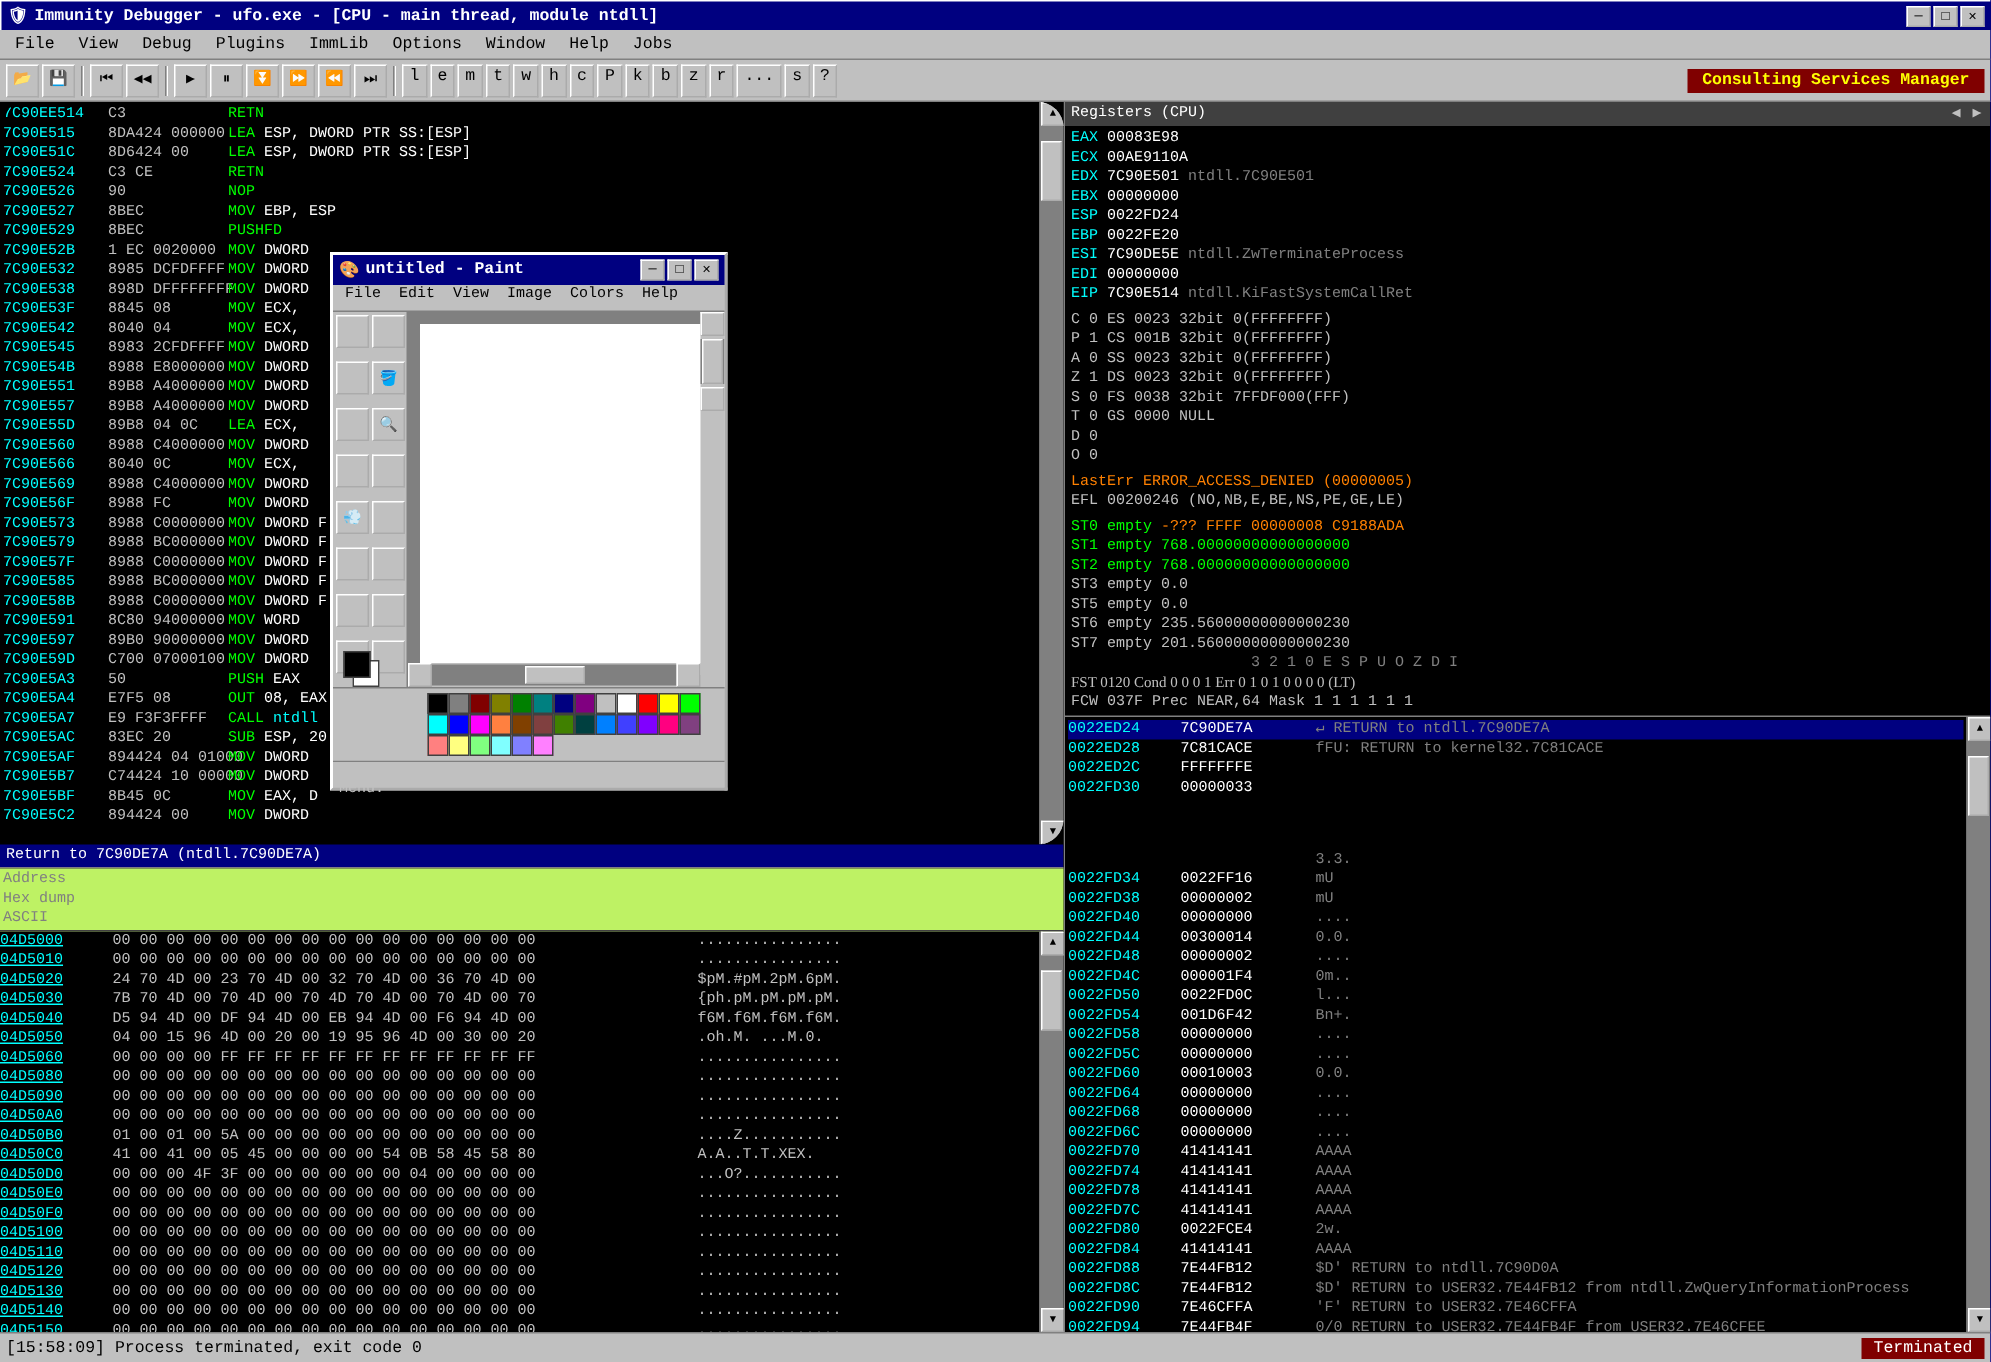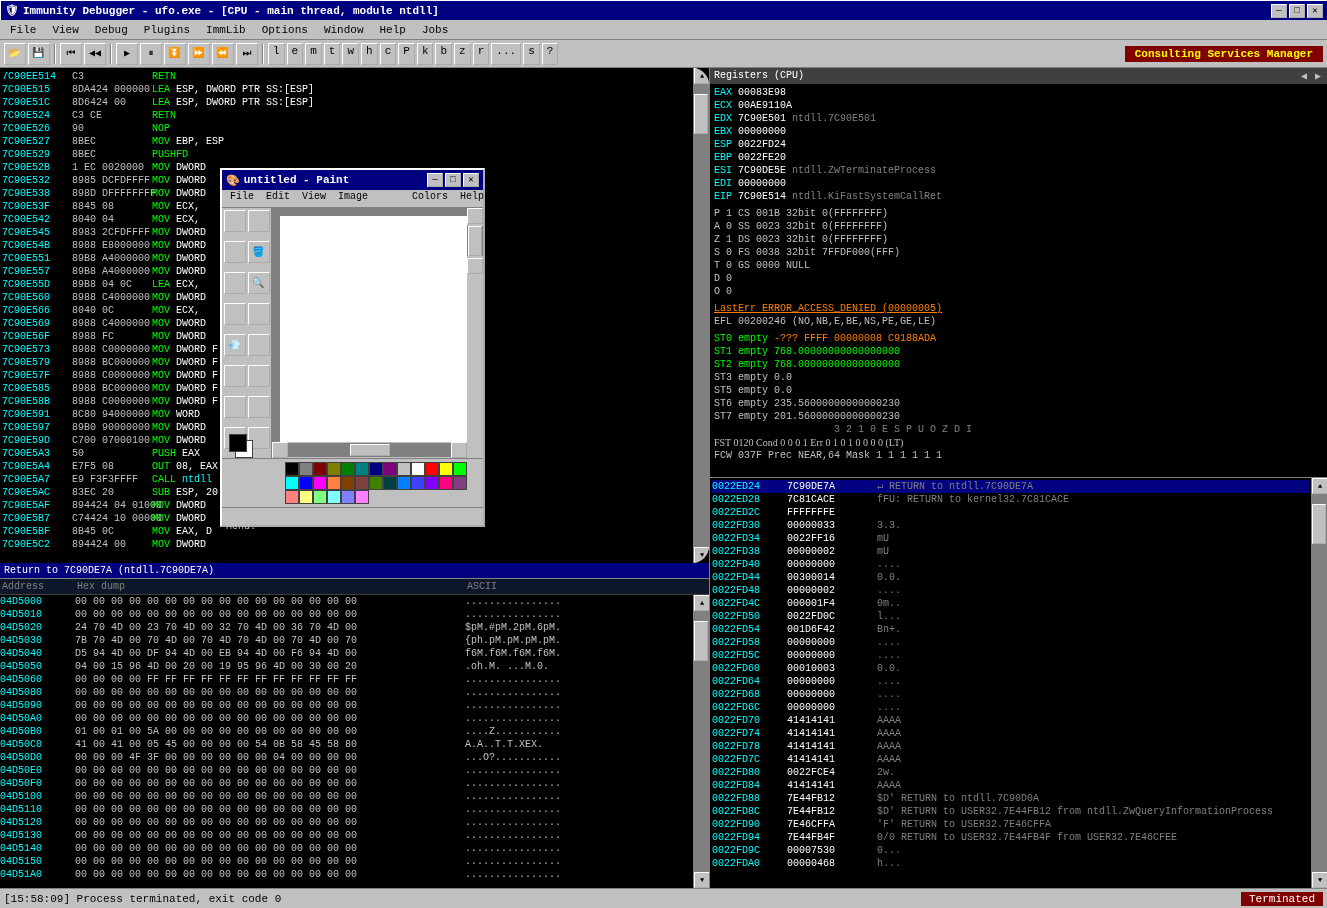--- a/index.html
+++ b/index.html
@@ -145,21 +145,21 @@
       flex-direction: column;
     }
     .hex-row {
       display: flex;
       font-size: 10px;
       font-family: 'Courier New', monospace;
       line-height: 13px;
       white-space: nowrap;
       color: #c0c0c0;
     }
-    .hex-addr { color: #00ffff; width: 75px; min-width: 75px; }
+    .hex-addr { color: #00ffff; width: 75px; min-width: 75px; text-decoration: underline; }
     .hex-bytes { color: #c0c0c0; width: 390px; min-width: 390px; }
     .hex-ascii { color: #c0c0c0; }
     
     #right-panel {
       flex: 1;
       display: flex;
       flex-direction: column;
       background: #000000;
     }
     
@@ -187,21 +187,21 @@
     .reg-row {
       font-size: 10px;
       font-family: 'Courier New', monospace;
       line-height: 13px;
       color: #c0c0c0;
       white-space: nowrap;
     }
     .reg-name { color: #00ffff; }
     .reg-val { color: #ffffff; }
     .reg-comment { color: #808080; }
-    .reg-highlight { color: #ff8000; text-decoration: underline; }
+    .reg-highlight { color: #ff8000; }
     
     #stack-panel {
       flex: 1;
       background: #000000;
       overflow: hidden;
       display: flex;
       flex-direction: column;
     }
     .stack-row {
       display: flex;
@@ -417,21 +417,22 @@
       border: 1px outset #ffffff;
     }
     
     .hex-header-row {
       display: flex;
       font-size: 10px;
       font-family: 'Courier New', monospace;
       line-height: 13px;
       color: #808080;
       padding: 0 2px;
-      background: #0f172a;
+      background: #bef264;
+      flex-direction: column;
     }
   </style>
 </head>
 <body>
 
 <div id="title-bar">
   <div class="title-left">
     <span>🛡</span>
     <span>Immunity Debugger - ufo.exe - [CPU - main thread, module ntdll]</span>
   </div>
@@ -704,21 +705,21 @@
             <div class="win-btn">□</div>
             <div class="win-btn">✕</div>
           </div>
         </div>
 
         <div id="paint-menubar">
           <span class="menu-item" style="padding:0 4px; font-size:10px;">File</span>
           <span class="menu-item" style="padding:0 4px; font-size:10px;">Edit</span>
           <span class="menu-item" style="padding:0 4px; font-size:10px;">View</span>
           <span class="menu-item" style="padding:0 4px; font-size:10px;">Image</span>
-          <span class="menu-item" style="padding:0 4px; font-size:10px;margin-left:32px;">Colors</span>
+          <span class="menu-item" style="padding:0 4px; font-size:10px;">Colors</span>
           <span class="menu-item" style="padding:0 4px; font-size:10px;">Help</span>
         </div>
 
         <div id="paint-body">
 
           <div id="paint-tools">
             <div class="paint-tool" style="font-size:8px;">⬚</div>
             <div class="paint-tool" style="font-size:8px;">⊡</div>
             <div class="paint-tool" style="font-size:10px;">◻</div>
             <div class="paint-tool" style="font-size:10px;">🪣</div>
@@ -950,20 +951,21 @@
         <div class="reg-row"><span class="reg-name">EAX </span><span class="reg-val">00083E98</span></div>
         <div class="reg-row"><span class="reg-name">ECX </span><span class="reg-val">00AE9110A</span></div>
         <div class="reg-row"><span class="reg-name">EDX </span><span class="reg-val">7C90E501</span><span class="reg-comment" style="color:#808080;"> ntdll.7C90E501</span></div>
         <div class="reg-row"><span class="reg-name">EBX </span><span class="reg-val">00000000</span></div>
         <div class="reg-row"><span class="reg-name">ESP </span><span class="reg-val">0022FD24</span></div>
         <div class="reg-row"><span class="reg-name">EBP </span><span class="reg-val">0022FE20</span></div>
         <div class="reg-row"><span class="reg-name">ESI </span><span class="reg-val">7C90DE5E</span><span class="reg-comment" style="color:#808080;"> ntdll.ZwTerminateProcess</span></div>
         <div class="reg-row"><span class="reg-name">EDI </span><span class="reg-val">00000000</span></div>
         <div class="reg-row"><span class="reg-name">EIP </span><span class="reg-val">7C90E514</span><span class="reg-comment" style="color:#808080;"> ntdll.KiFastSystemCallRet</span></div>
         <div style="height:4px;"></div>
+        <div class="reg-row" style="color:#c0c0c0;">C 0  ES 0023 32bit 0(FFFFFFFF)</div>
         <div class="reg-row" style="color:#c0c0c0;">P 1  CS 001B 32bit 0(FFFFFFFF)</div>
         <div class="reg-row" style="color:#c0c0c0;">A 0  SS 0023 32bit 0(FFFFFFFF)</div>
         <div class="reg-row" style="color:#c0c0c0;">Z 1  DS 0023 32bit 0(FFFFFFFF)</div>
         <div class="reg-row" style="color:#c0c0c0;">S 0  FS 0038 32bit 7FFDF000(FFF)</div>
         <div class="reg-row" style="color:#c0c0c0;">T 0  GS 0000 NULL</div>
         <div class="reg-row" style="color:#c0c0c0;">D 0</div>
         <div class="reg-row" style="color:#c0c0c0;">O 0</div>
         <div style="height:4px;"></div>
         <div class="reg-row"><span class="reg-highlight" style="color:#ff8000;">LastErr ERROR_ACCESS_DENIED (00000005)</span></div>
         <div class="reg-row" style="color:#c0c0c0;">EFL 00200246 (NO,NB,E,BE,NS,PE,GE,LE)</div>
@@ -995,21 +997,21 @@
               <span class="stack-comment" style="color:#808080;">fFU: RETURN to kernel32.7C81CACE</span>
             </div>
           <div class="stack-row">
               <span class="stack-addr">0022ED2C</span>
               <span class="stack-val">FFFFFFFE</span>
               <span class="stack-comment"></span>
             </div>
           <div class="stack-row">
               <span class="stack-addr">0022FD30</span>
               <span class="stack-val">00000033</span>
-              <span class="stack-comment" style="color:#808080;">3.3.</span>
+              <span class="stack-comment" style="color:#808080;margin-top:48px;">3.3.</span>
             </div>
           <div class="stack-row">
               <span class="stack-addr">0022FD34</span>
               <span class="stack-val">0022FF16</span>
               <span class="stack-comment" style="color:#808080;">mU</span>
             </div>
           <div class="stack-row">
               <span class="stack-addr">0022FD38</span>
               <span class="stack-val">00000002</span>
               <span class="stack-comment" style="color:#808080;">mU</span>

